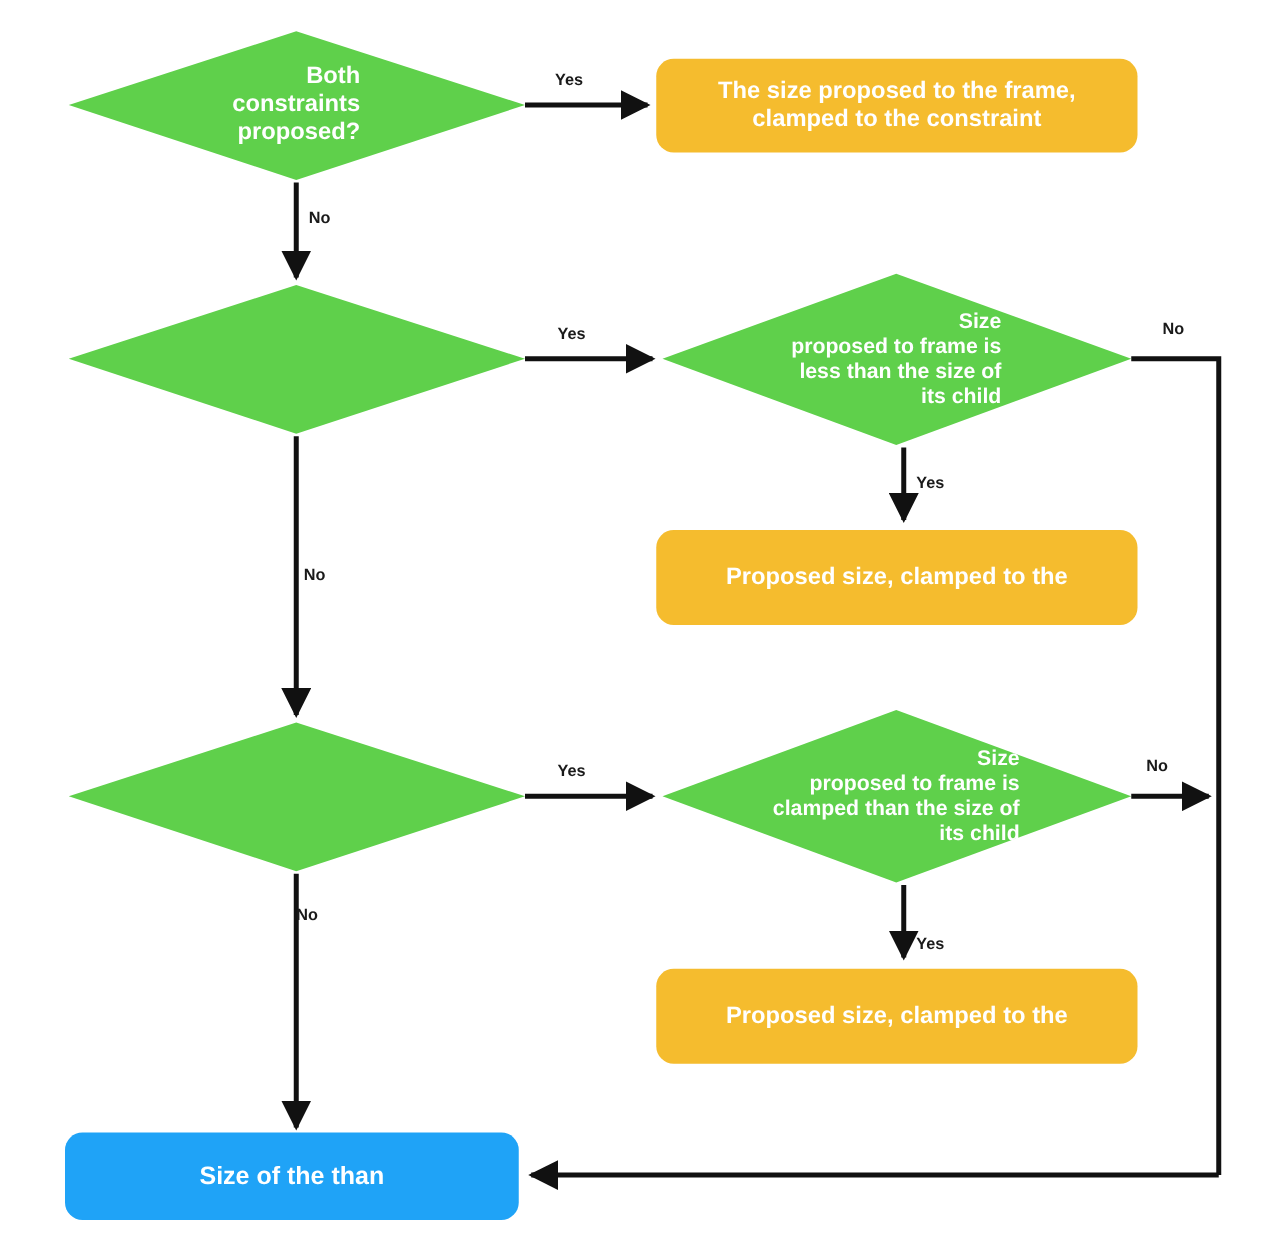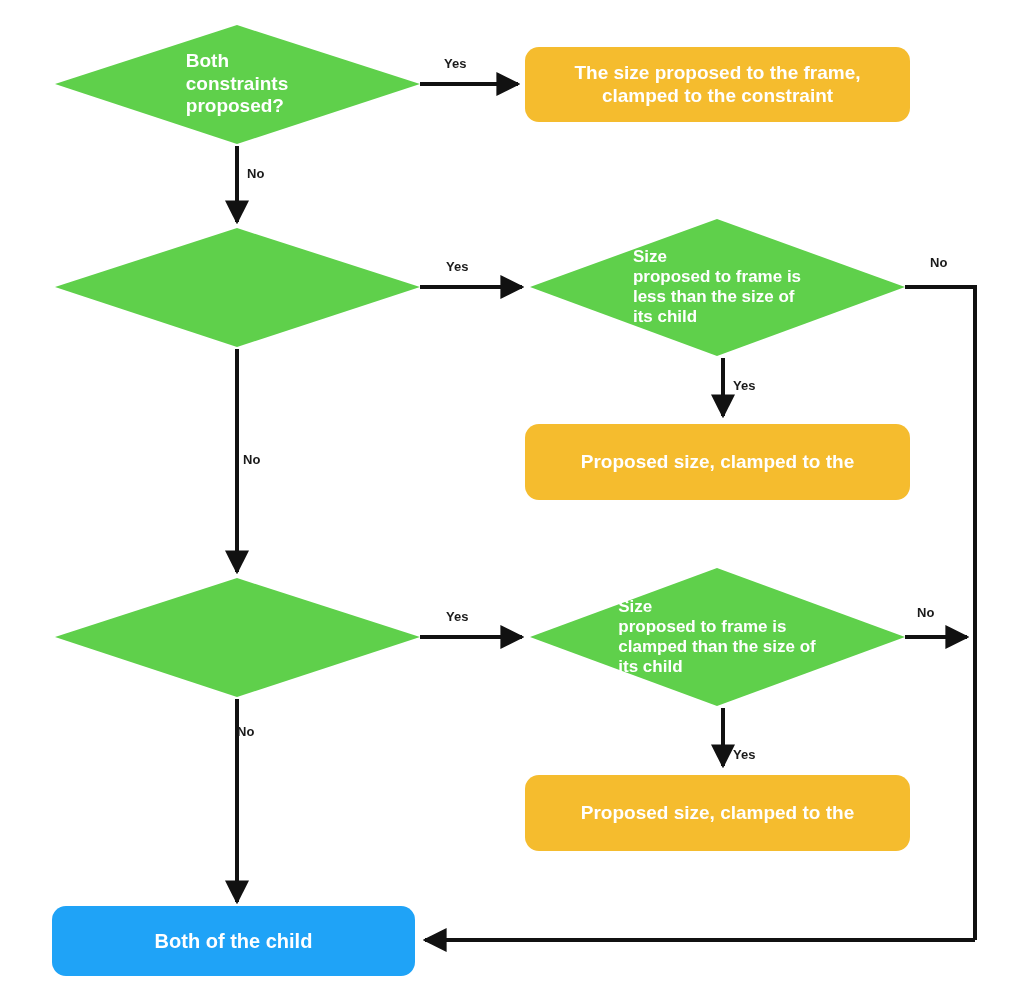--- a/index.html
+++ b/index.html
@@ -22,21 +22,21 @@
     left: 0;
     top: 0;
     width: 1024px;
     height: 994px;
   }
   .node-text {
     position: absolute;
     display: flex;
     align-items: center;
     justify-content: center;
-    text-align: left;
+    text-align: right;
     color: #ffffff;
     font-weight: bold;
     pointer-events: none;
     line-height: 1.18;
   }
   .edge-label {
     position: absolute;
     color: #1a1a1a;
     font-weight: bold;
     font-size: 13px;
@@ -148,21 +148,21 @@
     </div>
   </div>
 
   <div class="rect-node" style="left:525px; top:775px; width:385px; height:76px; background:#F5BC2E; font-size:19px;">
     <div>
       <div>Proposed size, clamped to the</div>
     </div>
   </div>
 
   <div class="rect-node" style="left:52px; top:906px; width:363px; height:70px; background:#1FA3F7; font-size:20px;">
-    <div>Both of the child</div>
+    <div>Size of the than</div>
   </div>
 
   <div class="edge-label" style="left:444px; top:56px;">Yes</div>
 
   <div class="edge-label" style="left:247px; top:166px;">No</div>
 
   <div class="edge-label" style="left:446px; top:259px;">Yes</div>
 
   <div class="edge-label" style="left:243px; top:452px;">No</div>
 

